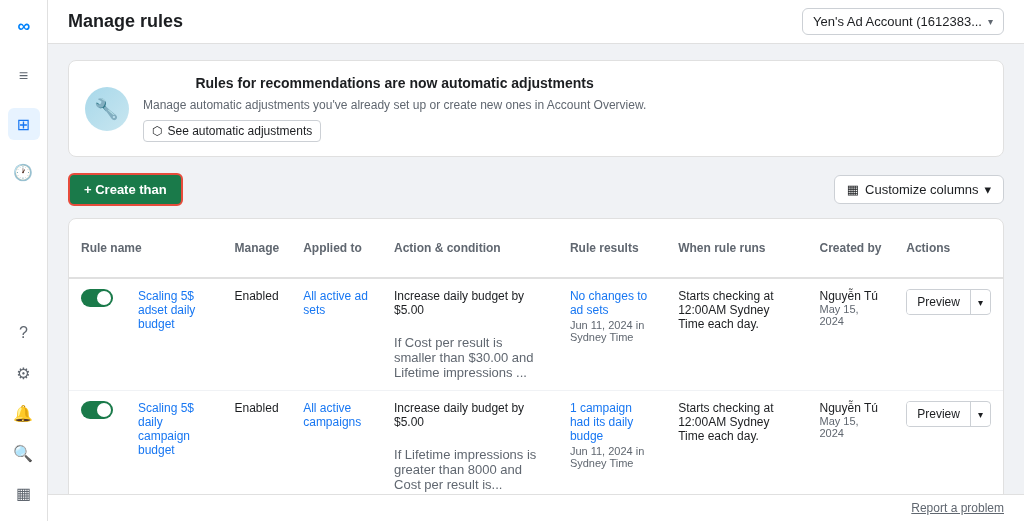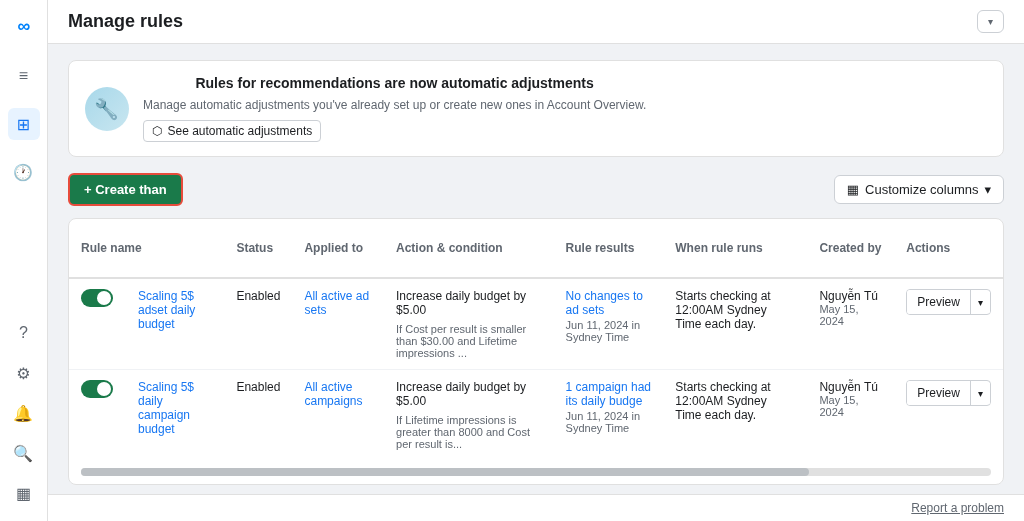--- a/index.html
+++ b/index.html
@@ -231,23 +231,23 @@
     .rule-results-link {
       color: #1877f2;
       cursor: pointer;
       font-size: 12px;
     }
     .action-text {
       font-size: 12px;
       color: #1c1e21;
     }
     .action-sub {
-      font-size: 11px;
-      color: #606770;
-      margin-top: 6px;
+      font-size: 13px;
+      color: #606770;
+      margin-top: 18px;
     }
     .when-text {
       font-size: 12px;
       color: #1c1e21;
     }
     .created-by-name {
       font-size: 12px;
       color: #1c1e21;
     }
     .created-by-date {
@@ -339,20 +339,21 @@
     <div class="sidebar-icon">🔍</div>
     <div class="sidebar-icon">▦</div>
   </div>
 </div>
 
 <div class="main-content">
 
   <div class="topbar">
     <span class="topbar-title">Manage rules</span>
     <div class="account-selector">
+      <span>Yen's Ad Account (1612383...</span>
       <span class="chevron">▾</span>
     </div>
   </div>
 
   <div class="content-area">
 
     <div class="banner">
       <div class="banner-icon">
         <span>🔧</span>
       </div>
@@ -373,21 +374,21 @@
         <span>Customize columns</span>
         <span>▾</span>
       </button>
     </div>
 
     <div class="table-container">
       <table>
         <thead>
           <tr>
             <th>Rule name</th>
-            <th>Status</th>
+            <th>Manage</th>
             <th>Applied to</th>
             <th>Action &amp; condition</th>
             <th>Rule results</th>
             <th>When rule runs</th>
             <th>Created by</th>
             <th>Actions</th>
           </tr>
         </thead>
         <tbody>
 

